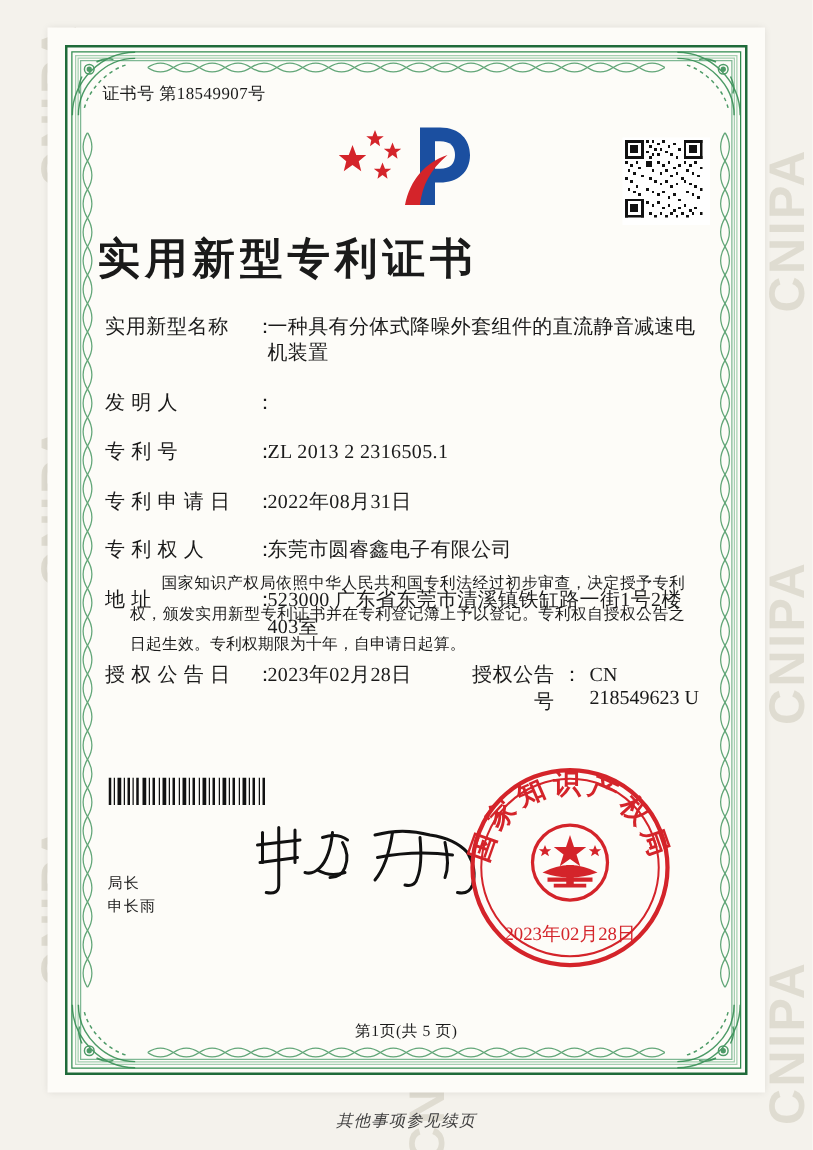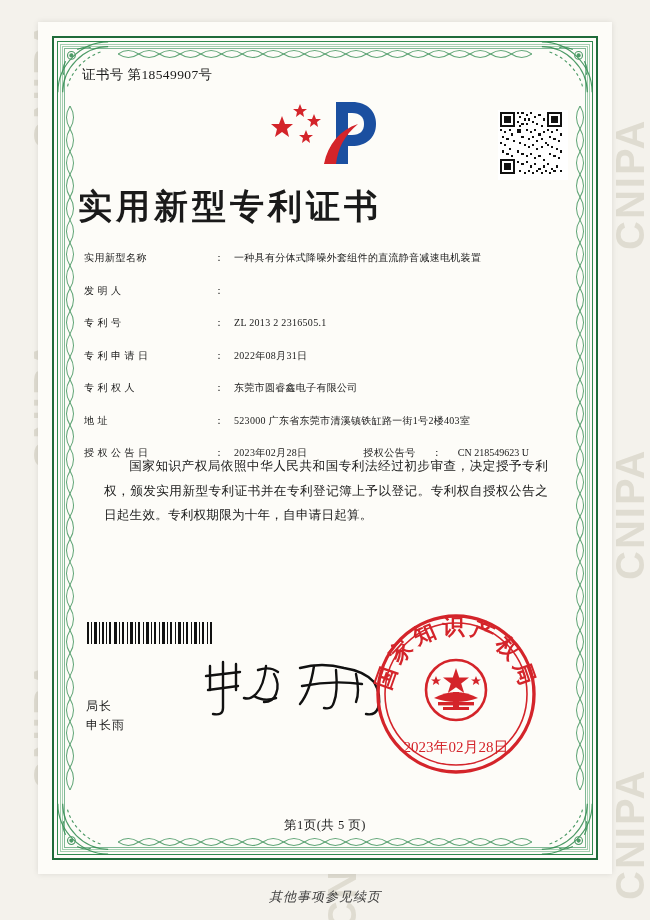--- a/index.html
+++ b/index.html
@@ -153,22 +153,21 @@
   .fields {
     position: absolute;
     top: 185px;
     left: 6px;
     right: 6px;
   }
   .row {
     display: flex;
     align-items: baseline;
     margin-bottom: 18.5px;
-    font-size: 10px;
-    gap: 10px;
+    font-size: 16px;
   }
   .lbl {
     width: 96px;
     flex: none;
     letter-spacing: .5px;
     display: flex;
     justify-content: space-between;
   }
   .lbl.wide { width: 120px; }
   .colon { width: 10px; flex: none; text-align: center; }

